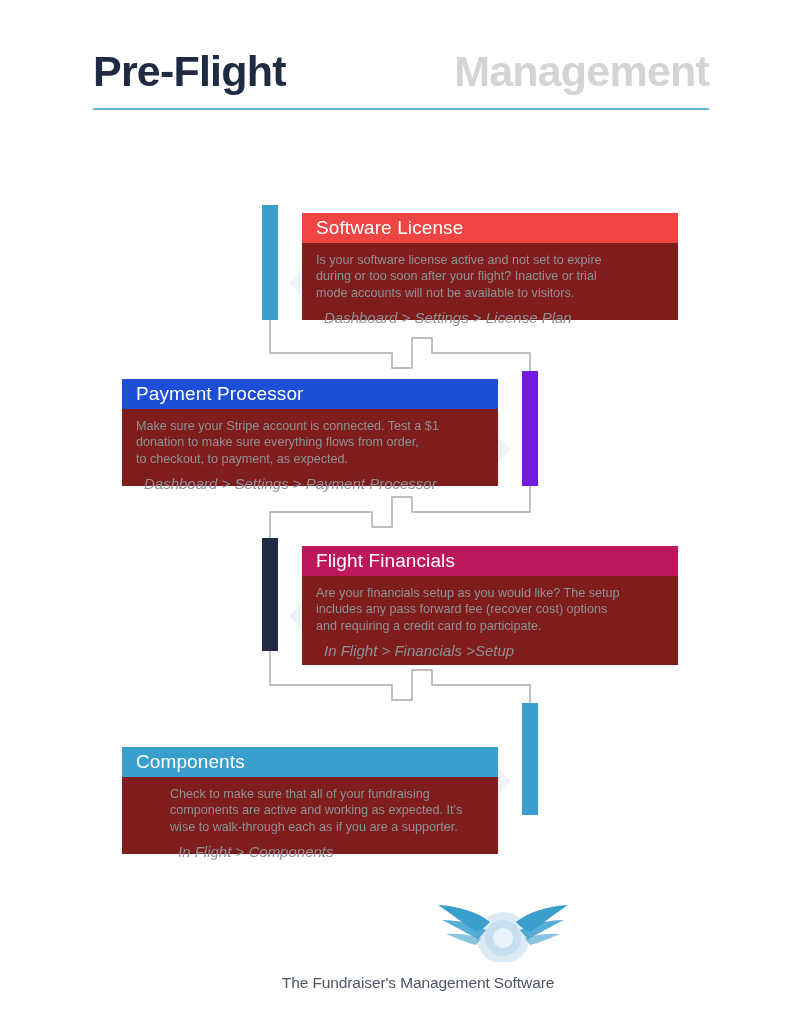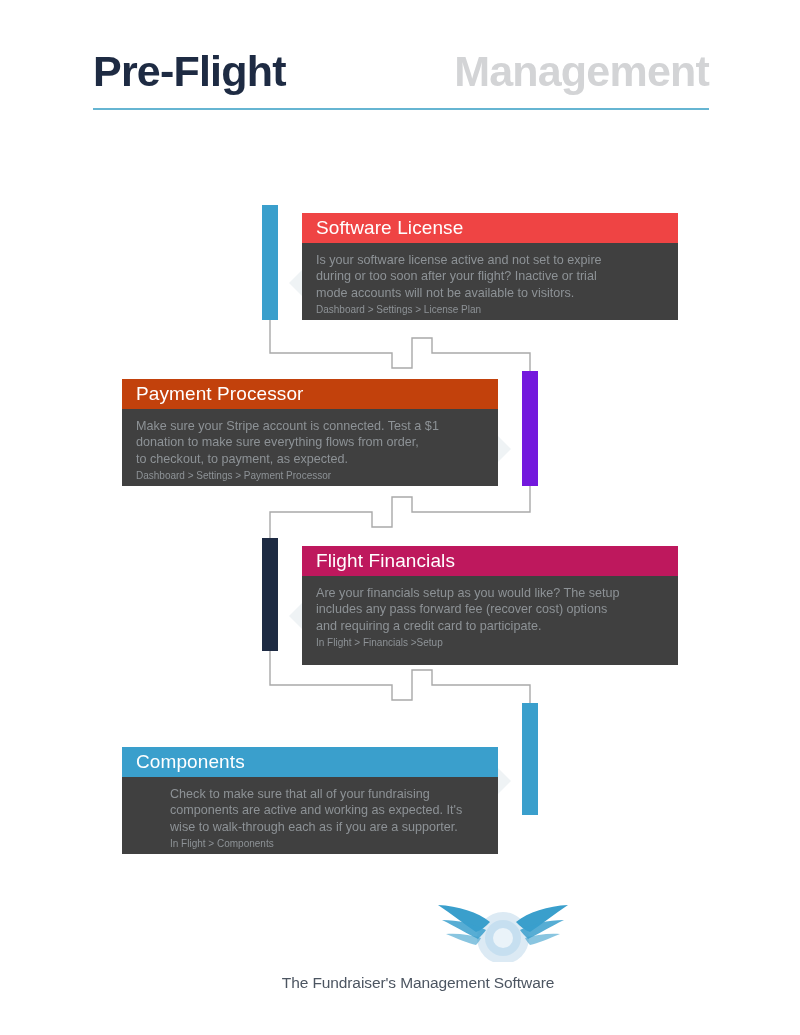--- a/index.html
+++ b/index.html
@@ -85,36 +85,37 @@
     height: 30px;
     line-height: 30px;
     color: #ffffff;
     font-size: 19px;
     font-weight: normal;
     padding-left: 14px;
     box-sizing: border-box;
     letter-spacing: 0.1px;
   }
   .card-text {
-    background: #404040;
+    background: #7f1d1d;
     padding: 9px 14px 12px 14px;
     box-sizing: border-box;
   }
   .card-desc {
     font-size: 12.6px;
     line-height: 16.3px;
     color: #8d9296;
     margin: 0;
     white-space: pre-line;
   }
   .card-path {
-    font-size: 10px;
+    font-size: 15px;
     line-height: 16px;
     color: #8d9296;
-    margin: 0;
+    font-style: italic;
+    margin: 8px;
     padding-top: 1px;
   }
   
   .notch {
     position: absolute;
     width: 0;
     height: 0;
     border-top: 13px solid transparent;
     border-bottom: 13px solid transparent;
   }
@@ -211,21 +212,21 @@
 mode accounts will not be available to visitors.</p>
         <p class="card-path">Dashboard &gt; Settings &gt; License Plan</p>
       </div>
       <div class="notch notch-left" style="left:-13px; top:57px;"></div>
     </div>
   </div>
 
   <div class="card" style="left:122px; top:371px; width:416px;">
     <div class="card-accent" style="left:400px; height:115px; background:#7318dd;"></div>
     <div class="card-body-wrap" style="left:0px; width:376px;">
-      <div class="card-header" style="background:#c2410c;">
+      <div class="card-header" style="background:#1d4ed8;">
         <span>Payment Processor</span>
       </div>
       <div class="card-text" style="height:77px;">
         <p class="card-desc">Make sure your Stripe account is connected.  Test a $1
 donation to make sure everything flows from order,
 to checkout, to payment, as expected.</p>
         <p class="card-path">Dashboard &gt; Settings &gt; Payment Processor</p>
       </div>
       <div class="notch notch-right" style="left:376px; top:57px;"></div>
     </div>

